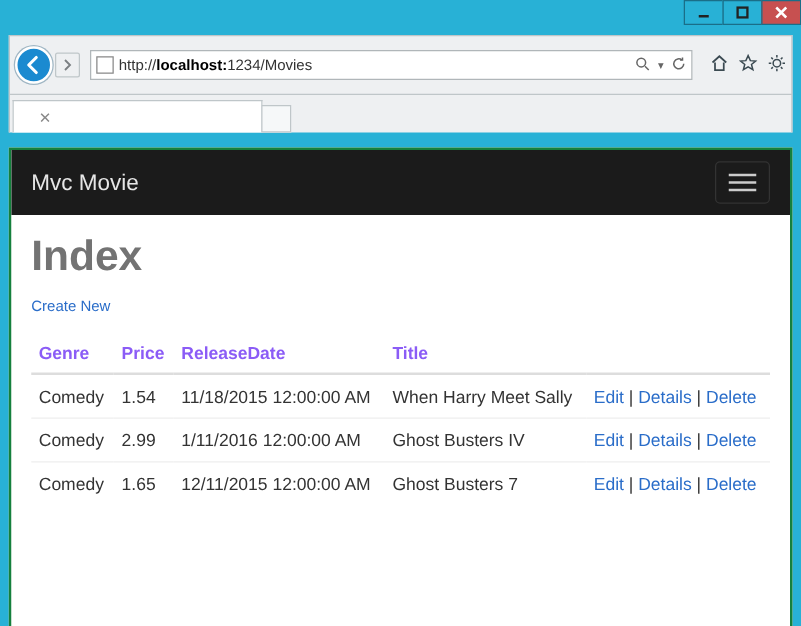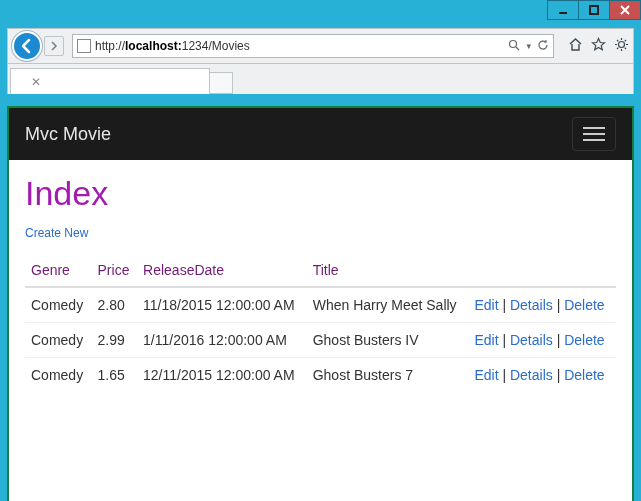--- a/index.html
+++ b/index.html
@@ -29,21 +29,21 @@
     margin-top: 0;
     margin-left: -1px;
     font-size: 10px;
   }
   .win-btn.min { background:#28b1d6; }
   .win-btn.max { background:#28b1d6; }
   .win-btn.close { background:#c75050; color:#fff; }
   .win-btn svg { display:block; }
   
   .addrbar {
-    height: 36px;
+    height: 48px;
     background: #eef0f2;
     margin: 0 7px;
     display: flex;
     align-items: center;
     border: 1px solid #bfc6c9;
     padding: 0 4px;
   }
   .navbtn {
     width: 30px; height: 30px;
     border-radius: 50%;
@@ -139,24 +139,24 @@
   }
   .hamburger div {
     width:22px; height:2px; background:#ccc; position:relative;
   }
   .hamburger div::before, .hamburger div::after {
     content:""; position:absolute; left:0; width:22px; height:2px; background:#ccc;
   }
   .hamburger div::before { top:-6px; }
   .hamburger div::after { top:6px; }
   .page-body { padding: 14px 16px; color:#333; }
-  .page-h1 { font-size:34px; font-weight:400; margin-bottom:12px; color:#a21caf; }
+  .page-h1 { font-size:34px; font-weight:700; margin-bottom:12px; color:#737373; }
   .link { color:#2a6dc9; text-decoration:none; font-size:12px; cursor:pointer; }
   table { width:100%; border-collapse:collapse; margin-top:14px; font-size:14px; }
-  th { text-align:left; padding:8px 6px; border-bottom:2px solid #ddd; color:#701a75; font-weight:400; }
+  th { text-align:left; padding:8px 6px; border-bottom:2px solid #ddd; color:#8b5cf6; font-weight:700; }
   td { padding:9px 6px; border-top:1px solid #eee; color:#333; }
   td .link { font-size:14px; }
   .actions { white-space:nowrap; }
   .footer { margin-top:28px; color:#333; font-size:14px; }
 </style>
 </head>
 <body>
 
 <div class="titlebar">
   <div class="win-btn min">
@@ -262,21 +262,21 @@
           <th>Genre</th>
           <th>Price</th>
           <th>ReleaseDate</th>
           <th>Title</th>
           <th></th>
         </tr>
       </thead>
       <tbody id="movie-rows">
           <tr>
             <td>Comedy</td>
-            <td>2.80</td>
+            <td>1.54</td>
             <td>11/18/2015 12:00:00 AM</td>
             <td>When Harry Meet Sally</td>
             <td class="actions"><a class="link">Edit</a><span> | </span><a class="link">Details</a><span> | </span><a class="link">Delete</a></td>
           </tr>
           <tr>
             <td>Comedy</td>
             <td>2.99</td>
             <td>1/11/2016 12:00:00 AM</td>
             <td>Ghost Busters IV</td>
             <td class="actions"><a class="link">Edit</a><span> | </span><a class="link">Details</a><span> | </span><a class="link">Delete</a></td>

